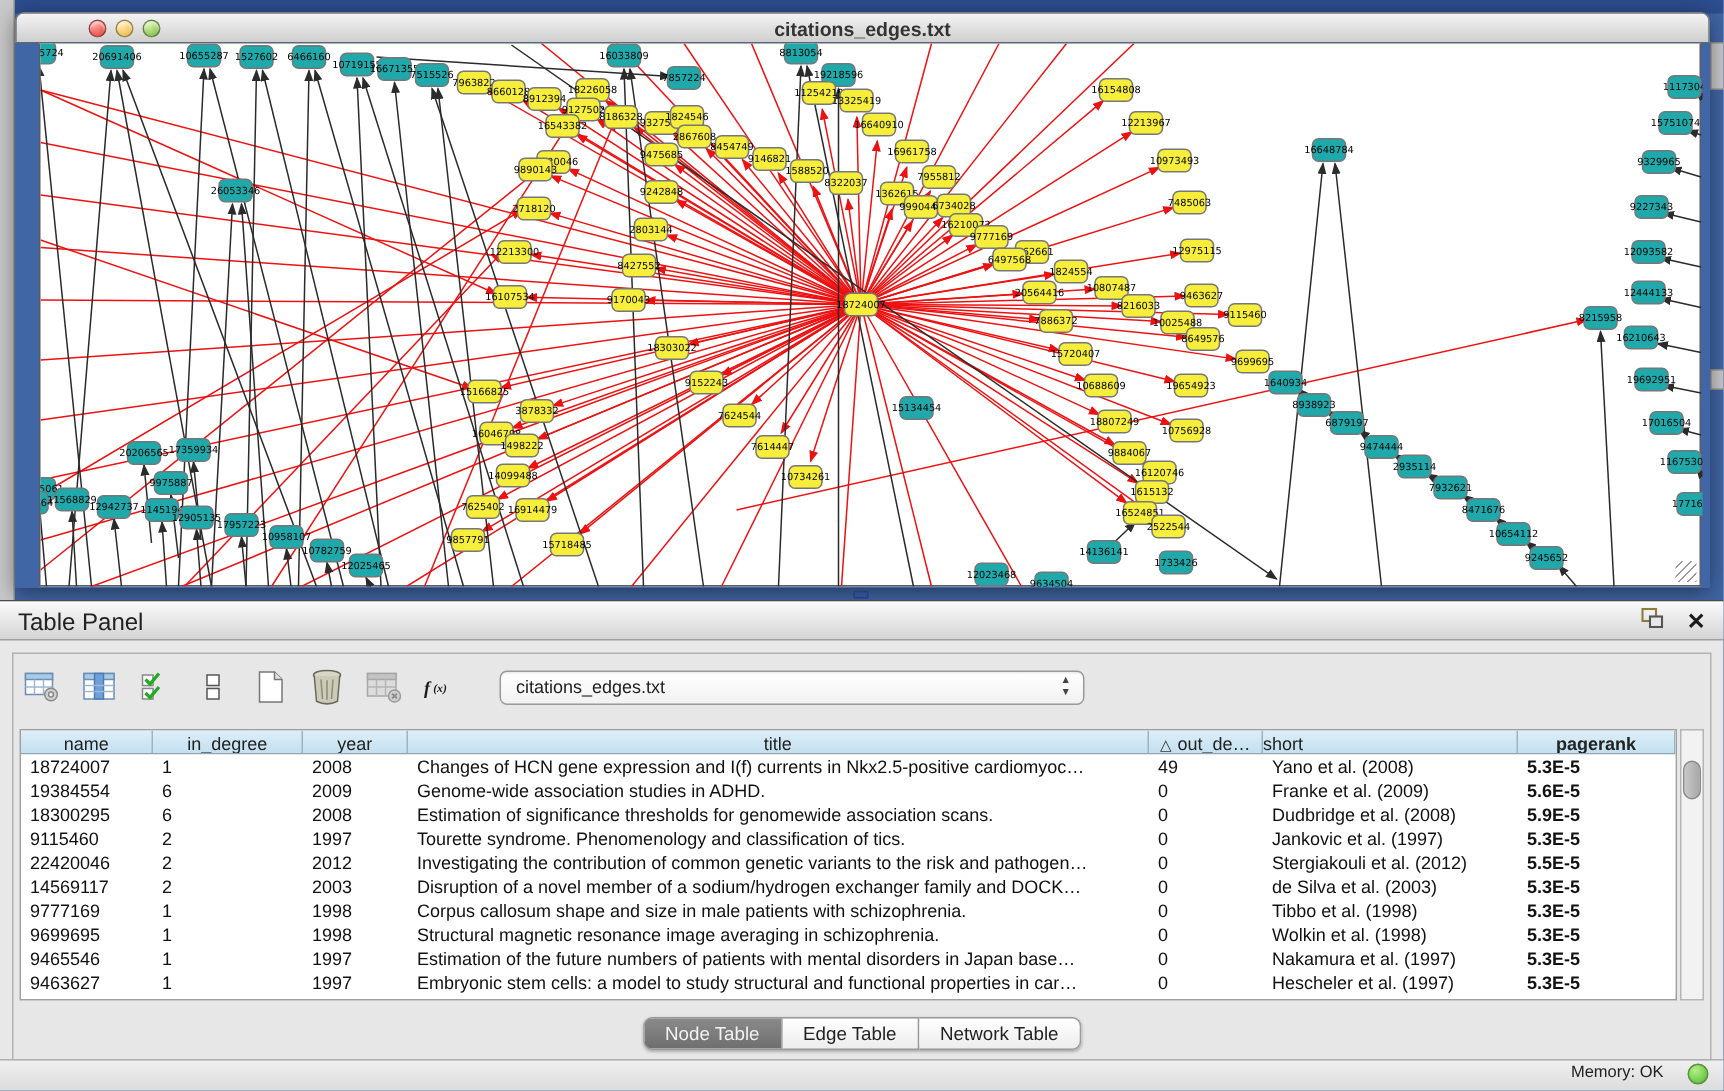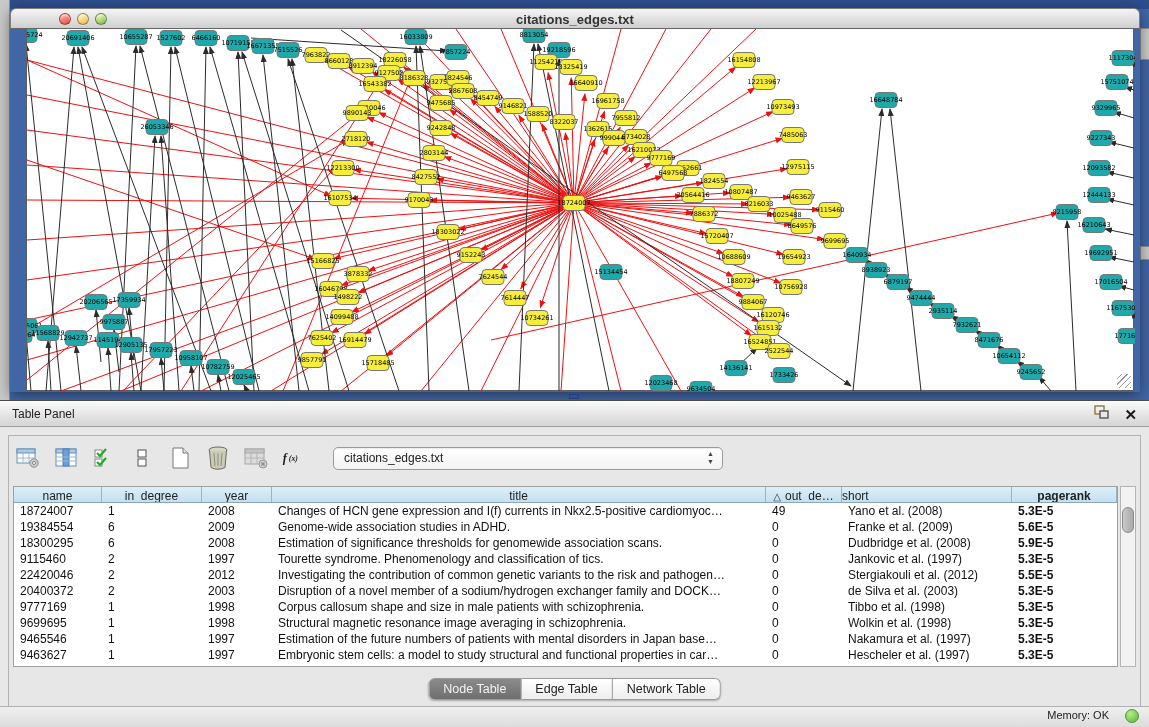--- a/index.html
+++ b/index.html
@@ -24,21 +24,21 @@
   .canvas { position:absolute; left:16px; top:21px; width:1108px; height:362px; background:#ffffff; border:1px solid #5d5d5d; border-top:none; }
   .canvas svg { display:block; }
   .grip { position:absolute; right:2px; bottom:2px; width:14px; height:14px;
           background:repeating-linear-gradient(135deg, transparent 0 3px, #9a9a9a 3px 4px); }
   .gap-handle { position:absolute; left:569px; top:394px; width:10px; height:5px; background:#2f4f90; border:1px solid #22407c; }
 
   
   .table-panel { position:absolute; left:0; top:400px; width:1149px; height:327px; background:#e8e8e8; border-top:1px solid #4b4b4b; }
   .panel-header { position:absolute; left:0; top:0; right:0; height:26px;
                   background:linear-gradient(#fbfbfb,#d4d4d4); border-bottom:1px solid #9e9e9e; }
-  .panel-title { position:absolute; left:12px; top:6px; font-size:12px; color:#222; }
+  .panel-title { position:absolute; left:12px; top:6px; font-size:16px; color:#222; }
   .panel-header-icons { position:absolute; right:12px; top:4px; display:flex; gap:14px; align-items:center; }
   .panel-content { position:absolute; left:8px; top:34px; right:8px; height:272px; border:1px solid #b2b2b2; background:#e7e7e7; }
   .toolbar { position:absolute; left:6px; top:5px; height:34px; display:flex; align-items:center; gap:12px; }
   .tb-icon { width:26px; height:26px; display:flex; align-items:center; justify-content:center; }
   .combo { margin-left:14px; width:390px; height:23px; background:linear-gradient(#ffffff,#f2f2f2); border:1px solid #9a9a9a;
            border-radius:5px; font-size:12px; color:#222; line-height:21px; padding-left:10px; position:relative;
            box-shadow:inset 0 1px 1px rgba(0,0,0,.08); }
   .combo .arrows { position:absolute; right:8px; top:2px; font-size:7px; line-height:8px; color:#444; text-align:center; }
 
   .tbl { position:absolute; left:4px; top:50px; right:22px; height:181px; background:#fff; border:1px solid #9f9f9f; overflow:hidden; }
@@ -931,21 +931,21 @@
             <div class="tr">
               <div class="td c0">22420046</div>
               <div class="td c1">2</div>
               <div class="td c2">2012</div>
               <div class="td c3">Investigating the contribution of common genetic variants to the risk and pathogen…</div>
               <div class="td c4">0</div>
               <div class="td c5">Stergiakouli et al. (2012)</div>
               <div class="td c6">5.5E-5</div>
             </div>
             <div class="tr">
-              <div class="td c0">20400372</div>
+              <div class="td c0">14569117</div>
               <div class="td c1">2</div>
               <div class="td c2">2003</div>
               <div class="td c3">Disruption of a novel member of a sodium/hydrogen exchanger family and DOCK…</div>
               <div class="td c4">0</div>
               <div class="td c5">de Silva et al. (2003)</div>
               <div class="td c6">5.3E-5</div>
             </div>
             <div class="tr">
               <div class="td c0">9777169</div>
               <div class="td c1">1</div>

